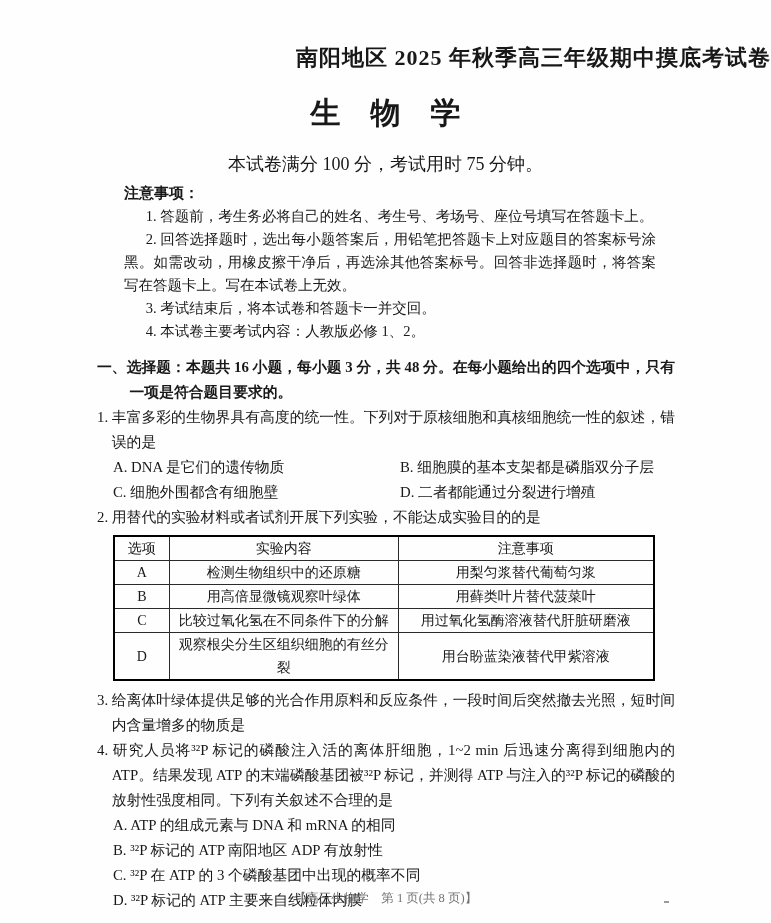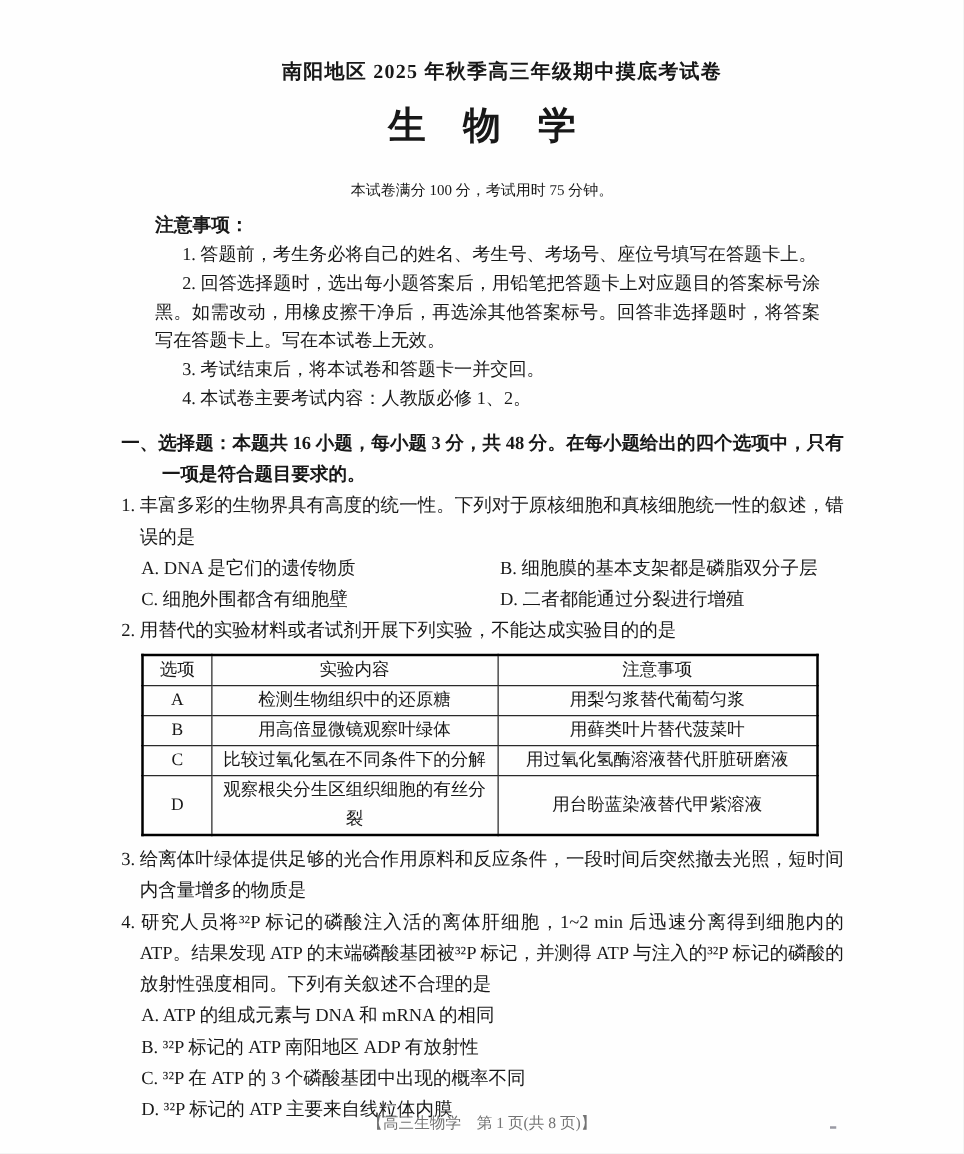--- a/index.html
+++ b/index.html
@@ -14,38 +14,38 @@
     margin: 0 auto;
     background: #fefefe;
     color: #181818;
     font-family: "Liberation Serif", "DejaVu Serif", serif;
     overflow: hidden;
   }
   
   .title1 {
     margin: 0;
     padding-top: 44px;
-    text-align: center;
-    font-size: 16px;
+    text-align: right;
+    font-size: 22px;
     font-weight: 700;
     letter-spacing: 1px;
     line-height: 28px;
     padding-left: 32px;
   }
   .title2 {
-    margin: 10px 0 0 0;
+    margin: 22px 0 0 0;
     text-align: center;
     font-size: 30px;
     font-weight: 700;
     line-height: 38px;
   }
   .exam-info {
     margin-top: 22px;
     text-align: center;
-    font-size: 12px;
+    font-size: 18px;
     line-height: 20px;
   }
   
   .notice {
     margin: 8px 115px 0 124px;
     font-size: 14.5px;
     line-height: 23px;
   }
   .notice-h {
     font-weight: 700;

